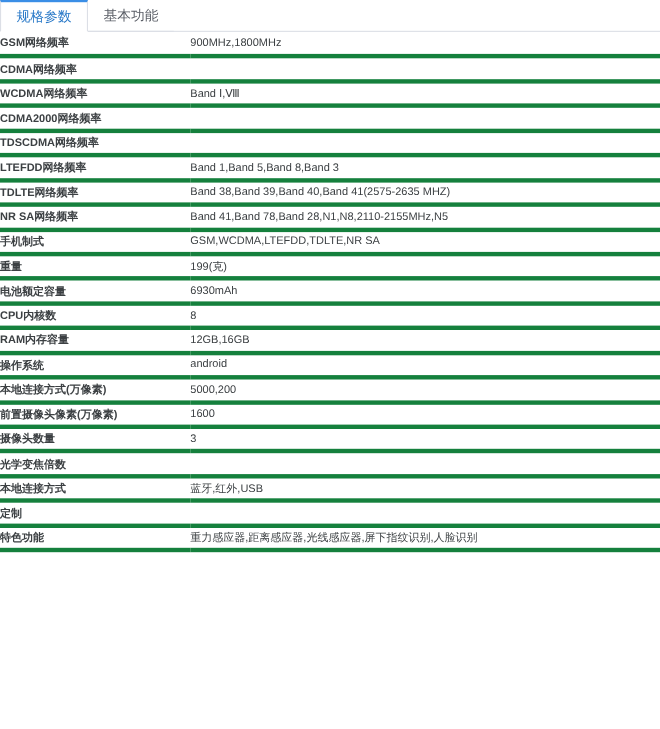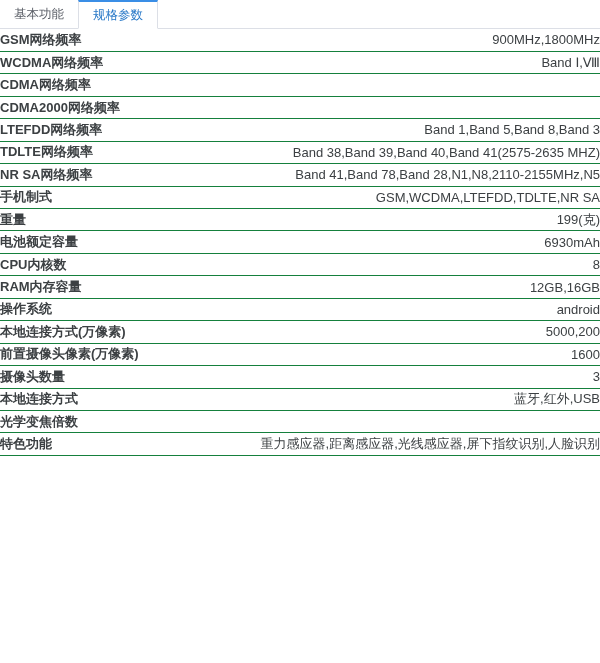--- a/index.html
+++ b/index.html
@@ -63,76 +63,79 @@
   
   table.spec {
     border-collapse: collapse;
     width: 600px;
     table-layout: fixed;
   }
   table.spec tr {
     height: 22.45px;
   }
   table.spec td {
-    border-bottom: 1px solid #15803d;
-    font-size: 13px;
+    border-bottom: 4px solid #15803d;
+    font-size: 10px;
     color: #3c4043;
     padding: 0 0 0 0;
     vertical-align: middle;
     overflow: hidden;
     white-space: nowrap;
   }
   td.label {
     width: 173px;
     padding-left: 19px;
     box-sizing: border-box;
     font-weight: bold;
     color: #2f3338;
     font-size: 11.5px;
   }
   td.value {
     padding-left: 1px;
     padding-right: 8px;
     color: #3c4043;
     font-size: 11.5px;
-    text-align: right;
   }
 </style>
 </head>
 <body>
 
 <div class="page">
 
   <div class="tabbar">
     <div class="tabs">
+      <div class="tab active">
+        <span>规格参数</span>
+      </div>
       <div class="tab inactive">
         <span>基本功能</span>
       </div>
-      <div class="tab active">
-        <span>规格参数</span>
-      </div>
     </div>
   </div>
 
   <table class="spec">
     <tbody id="spec-body">
         <tr>
           <td class="label">GSM网络频率</td>
           <td class="value">900MHz,1800MHz</td>
         </tr>
         <tr>
+          <td class="label">CDMA网络频率</td>
+          <td class="value"></td>
+        </tr>
+        <tr>
           <td class="label">WCDMA网络频率</td>
           <td class="value">Band Ⅰ,Ⅷ</td>
         </tr>
         <tr>
-          <td class="label">CDMA网络频率</td>
-          <td class="value"></td>
-        </tr>
-        <tr>
           <td class="label">CDMA2000网络频率</td>
+          <td class="value"></td>
+        </tr>
+        <tr>
+          <td class="label">TDSCDMA网络频率</td>
           <td class="value"></td>
         </tr>
         <tr>
           <td class="label">LTEFDD网络频率</td>
           <td class="value">Band 1,Band 5,Band 8,Band 3</td>
         </tr>
         <tr>
           <td class="label">TDLTE网络频率</td>
           <td class="value">Band 38,Band 39,Band 40,Band 41(2575-2635 MHZ)</td>
         </tr>
@@ -170,25 +173,29 @@
         </tr>
         <tr>
           <td class="label">前置摄像头像素(万像素)</td>
           <td class="value">1600</td>
         </tr>
         <tr>
           <td class="label">摄像头数量</td>
           <td class="value">3</td>
         </tr>
         <tr>
+          <td class="label">光学变焦倍数</td>
+          <td class="value"></td>
+        </tr>
+        <tr>
           <td class="label">本地连接方式</td>
           <td class="value">蓝牙,红外,USB</td>
         </tr>
         <tr>
-          <td class="label">光学变焦倍数</td>
+          <td class="label">定制</td>
           <td class="value"></td>
         </tr>
         <tr>
           <td class="label">特色功能</td>
           <td class="value">重力感应器,距离感应器,光线感应器,屏下指纹识别,人脸识别</td>
         </tr>
       </tbody>
   </table>
 
 </div>

